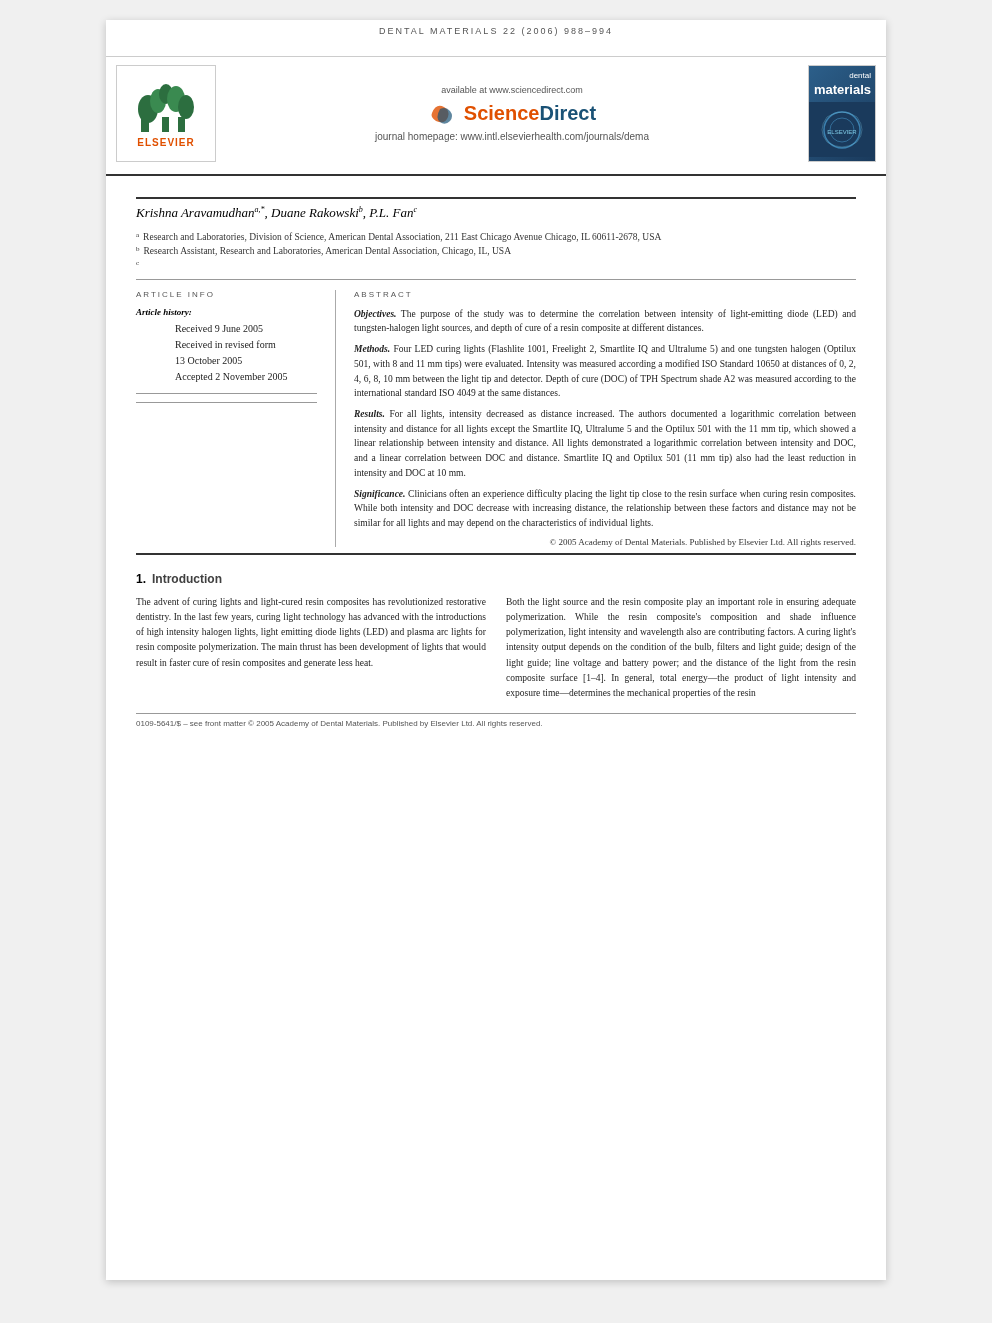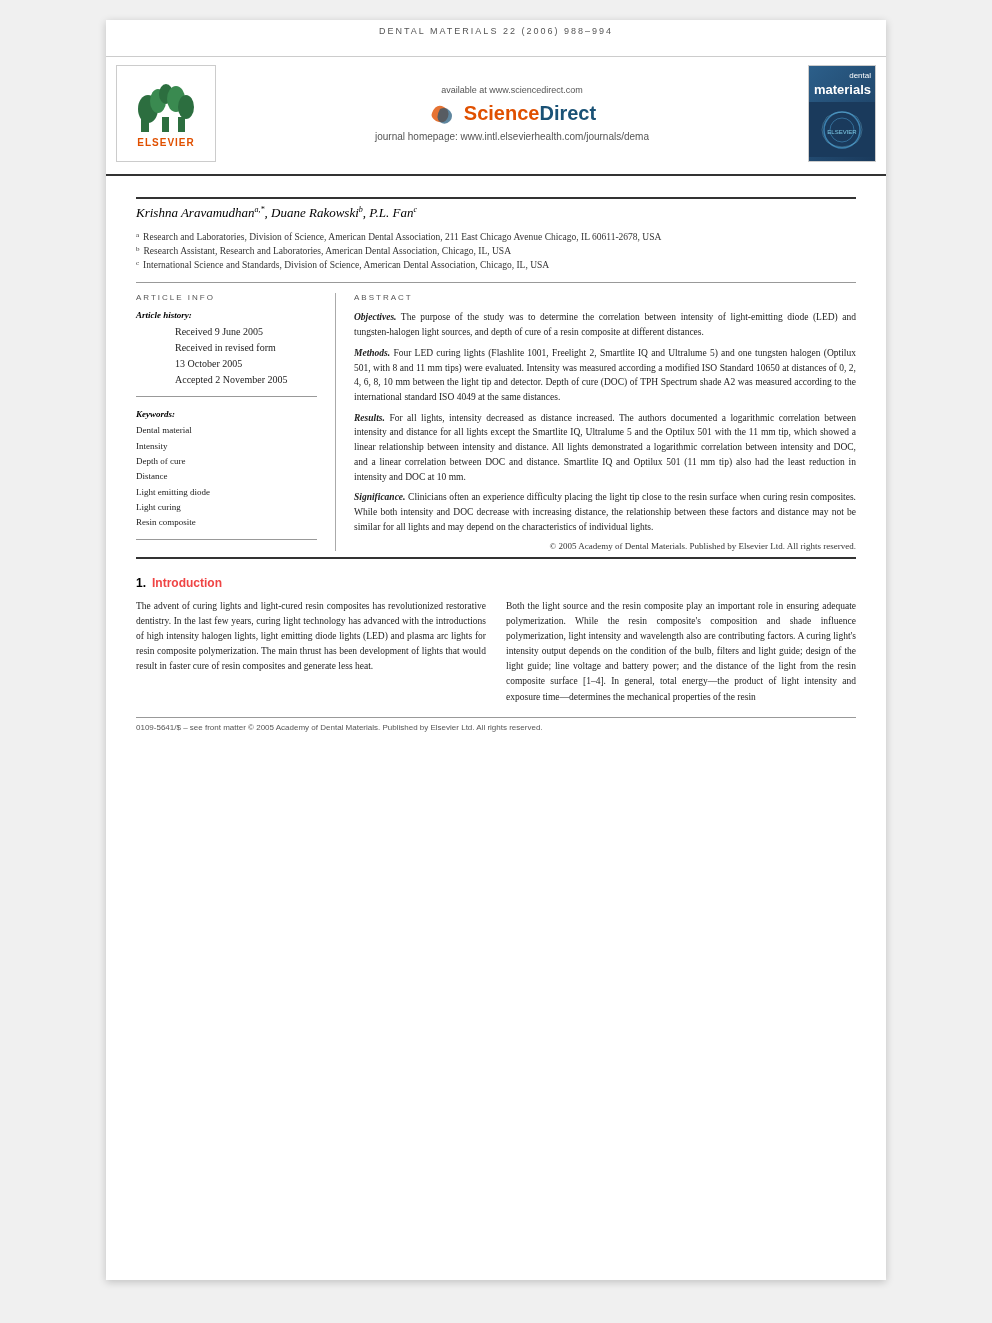--- a/index.html
+++ b/index.html
@@ -230,21 +230,21 @@
     }
 
     
     .body-content {
       margin-top: 14px;
     }
     .section-title {
       font-size: 12px;
       font-weight: bold;
       font-family: Arial, sans-serif;
-      color: #ef4444;
+      color: #404040;
       margin-bottom: 8px;
     }
     .section-number {
       font-size: 12px;
       font-weight: bold;
       font-family: Arial, sans-serif;
       color: #000;
       margin-right: 6px;
     }
 
@@ -350,49 +350,38 @@
       <div class="affil-line">
         <span class="affil-sup">a</span>
         <span>Research and Laboratories, Division of Science, American Dental Association, 211 East Chicago Avenue Chicago, IL 60611-2678, USA</span>
       </div>
       <div class="affil-line">
         <span class="affil-sup">b</span>
         <span>Research Assistant, Research and Laboratories, American Dental Association, Chicago, IL, USA</span>
       </div>
       <div class="affil-line">
         <span class="affil-sup">c</span>
-        <span>International Science and Standards, Division of Science, American Dental Association, Chicago, IL, USA</span>
       </div>
     </div>
 
     <hr class="divider">
 
     <div class="two-col">
 
       <div class="col-left">
         <div class="section-heading">ARTICLE   INFO</div>
 
         <div class="article-info-label">Article history:</div>
         <div class="article-info-item">Received 9 June 2005</div>
         <div class="article-info-item">Received in revised form</div>
         <div class="article-info-item">13 October 2005</div>
         <div class="article-info-item">Accepted 2 November 2005</div>
 
         <hr class="divider">
 
-        <div class="keywords-section">
-          <div class="keywords-title">Keywords:</div>
-          <div class="keyword-item">Dental material</div>
-          <div class="keyword-item">Intensity</div>
-          <div class="keyword-item">Depth of cure</div>
-          <div class="keyword-item">Distance</div>
-          <div class="keyword-item">Light emitting diode</div>
-          <div class="keyword-item">Light curing</div>
-          <div class="keyword-item">Resin composite</div>
-        </div>
 
         <hr class="divider">
       </div>
 
       <div class="col-right">
         <div class="section-heading">ABSTRACT</div>
 
         <div class="abstract-text">
           <p>
             <span class="abstract-label">Objectives.</span><span> The purpose of the study was to determine the correlation between intensity of light-emitting diode (LED) and tungsten-halogen light sources, and depth of cure of a resin composite at different distances.</span>

